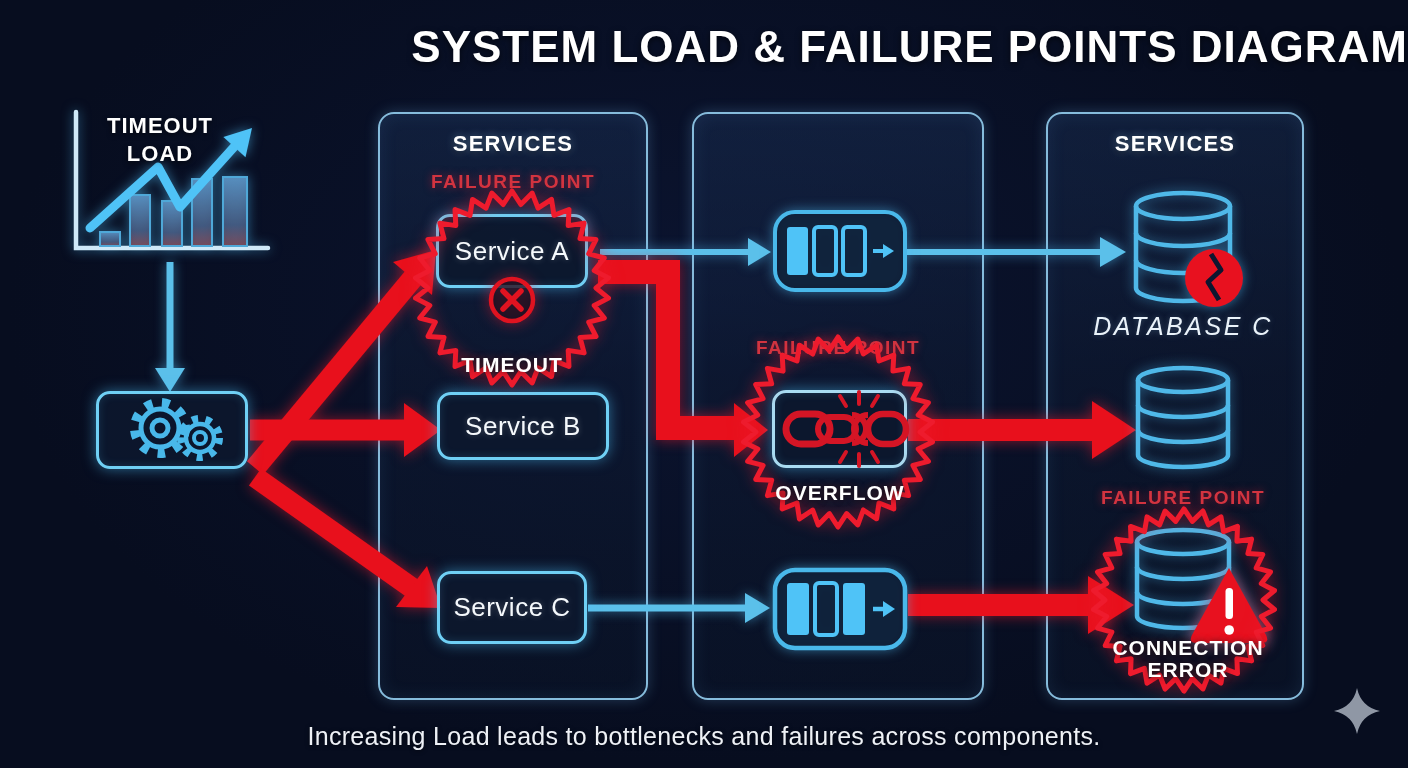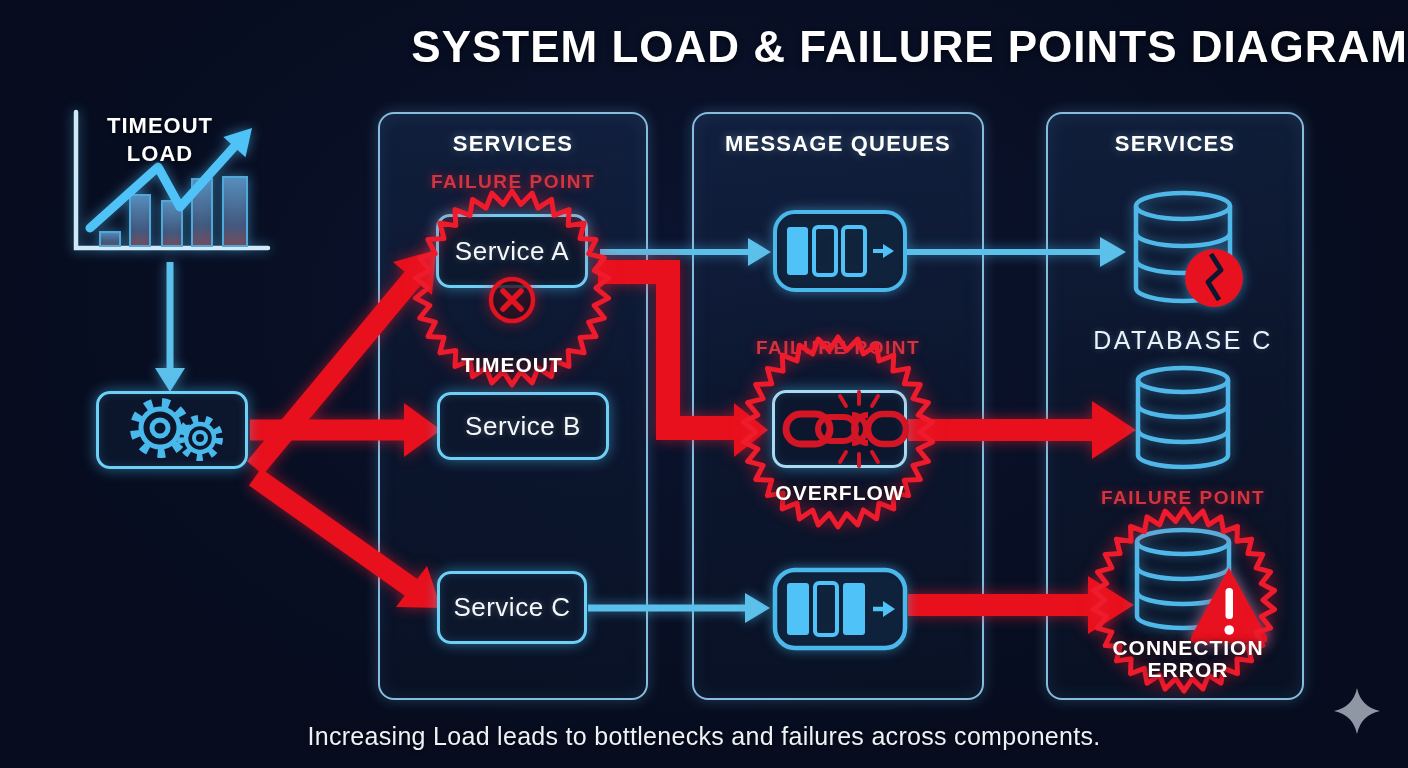--- a/index.html
+++ b/index.html
@@ -153,21 +153,20 @@
         <circle cx="88" cy="43" r="6" stroke-width="4"></circle>
       </g>
     </svg>
   </div>
 
   <div class="panel services"></div>
   <div class="panel queues"></div>
   <div class="panel databases"></div>
 
   <div class="col-header" style="left:378px; top:131px; width:270px;">SERVICES</div>
-  <div class="col-header" style="left:692px; top:131px; width:292px;">MESSAGE QUEUES</div>
   <div class="col-header" style="left:1046px; top:131px; width:258px;">SERVICES</div>
 
   <div class="failure-tag" style="left:413px; top:171px; width:200px;">FAILURE POINT</div>
 
   <svg class="burst-svg red-glow" style="left:397px; top:173px;" width="230" height="230" viewBox="0 0 230 230">
     <polygon fill="none" stroke="#ee1b2d" stroke-width="5" stroke-linejoin="round" points="115.0,18.0 123.8,31.5 135.2,20.1 141.0,35.1 154.5,26.4 157.0,42.3 172.0,36.5 171.2,52.6 187.1,50.1 183.0,65.6 199.0,66.5 191.7,80.8 207.3,85.0 197.2,97.5 211.5,104.9 199.0,115.0 211.5,125.1 197.2,132.5 207.3,145.0 191.7,149.2 199.0,163.5 183.0,164.4 187.1,179.9 171.2,177.4 172.0,193.5 157.0,187.7 154.5,203.6 141.0,194.9 135.2,209.9 123.8,198.5 115.0,212.0 106.2,198.5 94.8,209.9 89.0,194.9 75.5,203.6 73.0,187.7 58.0,193.5 58.8,177.4 42.9,179.9 47.0,164.4 31.0,163.5 38.3,149.2 22.7,145.0 32.8,132.5 18.5,125.1 31.0,115.0 18.5,104.9 32.8,97.5 22.7,85.0 38.3,80.8 31.0,66.5 47.0,65.6 42.9,50.1 58.8,52.6 58.0,36.5 73.0,42.3 75.5,26.4 89.0,35.1 94.8,20.1 106.2,31.5"></polygon>
   </svg>
 
   <div class="node-box" style="left:436px; top:214px; width:152px; height:74px;">
     <span class="svc-label">Service A</span>
@@ -238,21 +237,21 @@
       <ellipse cx="55" cy="18" rx="47" ry="13"></ellipse>
       <path d="M 8,18 L 8,100 A 47 13 0 0 0 102,100 L 102,18"></path>
       <path d="M 8,45 A 47 13 0 0 0 102,45"></path>
       <path d="M 8,72 A 47 13 0 0 0 102,72"></path>
     </g>
     <g>
       <circle cx="86" cy="90" r="29" fill="#e8111f"></circle>
       <path d="M 83,66 L 93,82 L 80,94 L 91,112" stroke="#0d1630" stroke-width="5" fill="none" stroke-linejoin="round"></path>
     </g>
   </svg>
-  <div class="db-label" style="left:1063px; top:326px; width:240px;">DATABASE C</div>
+  <div class="db-label" style="left:1063px; top:312px; width:240px;font-style:italic;">DATABASE C</div>
 
   <svg class="icon-svg blue-glow" style="left:1135px; top:365px;" width="100" height="110" viewBox="0 0 100 110">
     <g stroke="#4fb8e8" stroke-width="4.5" fill="none">
       <ellipse cx="48" cy="15" rx="45" ry="12"></ellipse>
       <path d="M 3,15 L 3,90 A 45 12 0 0 0 93,90 L 93,15"></path>
       <path d="M 3,40 A 45 12 0 0 0 93,40"></path>
       <path d="M 3,65 A 45 12 0 0 0 93,65"></path>
     </g>
   </svg>
 

